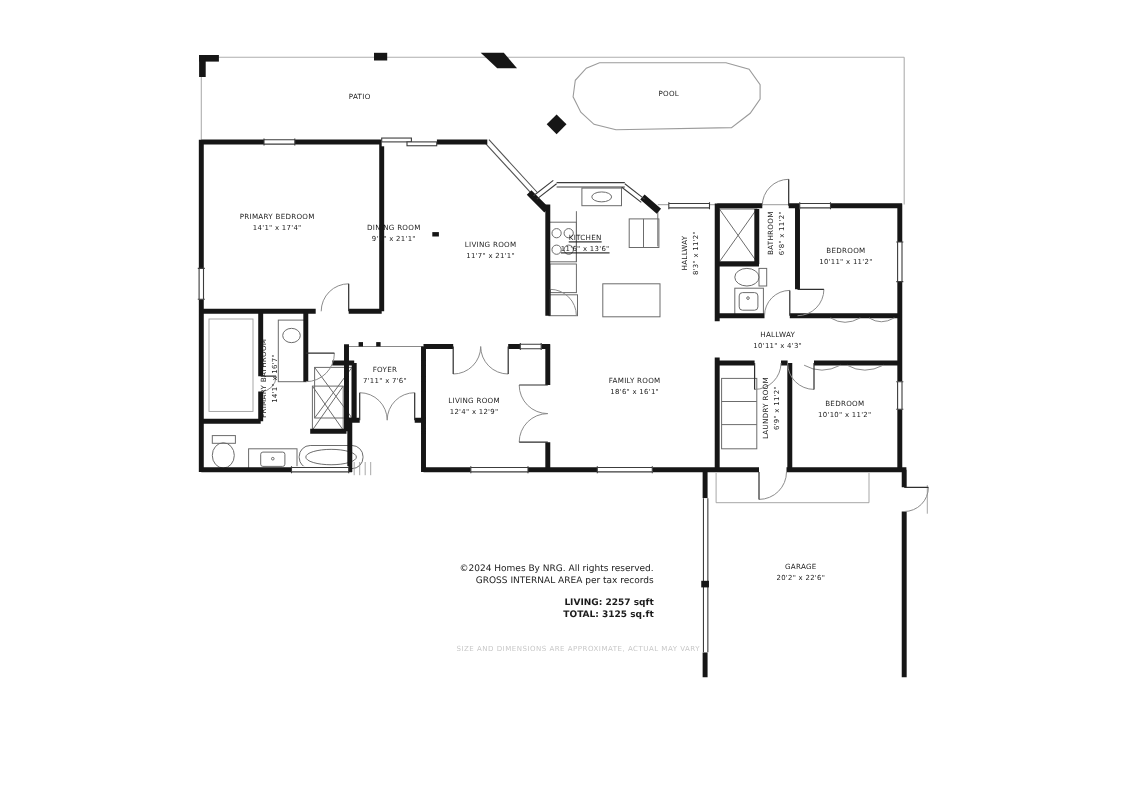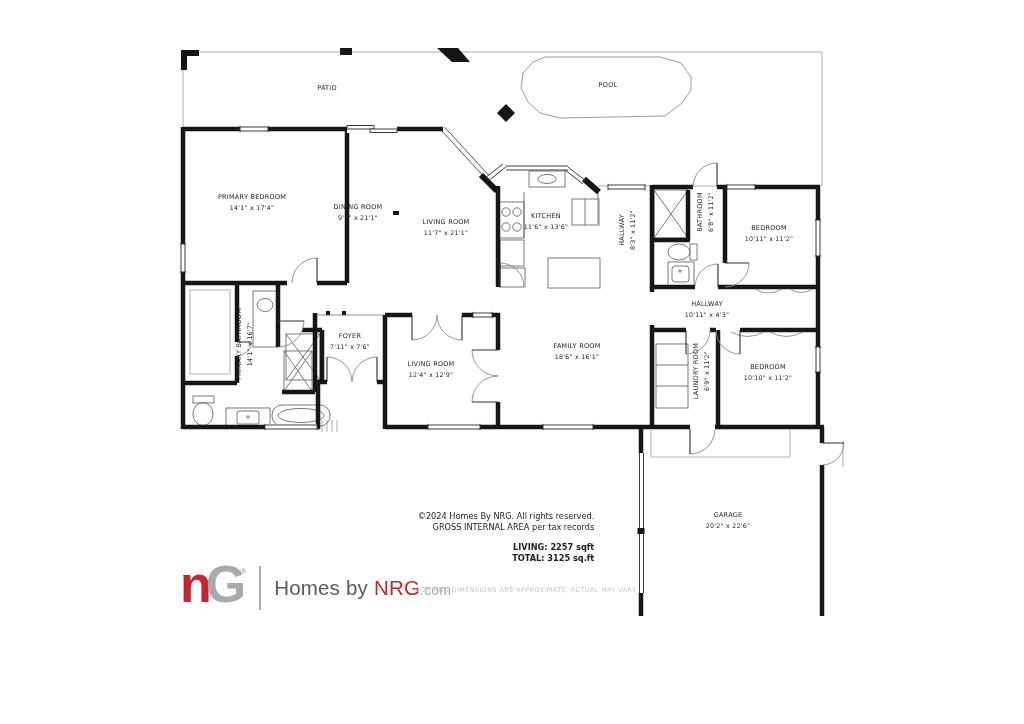--- a/index.html
+++ b/index.html
@@ -228,21 +228,21 @@
         <div class="rdims">14'1" x 17'4"</div>
       </div>
       <div class="room-label" style="left: 358px; top: 213px;">
         <div class="rname">DINING ROOM</div>
         <div class="rdims">9'1" x 21'1"</div>
       </div>
       <div class="room-label" style="left: 446px; top: 228px;">
         <div class="rname">LIVING ROOM</div>
         <div class="rdims">11'7" x 21'1"</div>
       </div>
-      <div class="room-label" style="left: 546px; top: 222px;">
+      <div class="room-label" style="left: 532px; top: 222px; text-decoration: underline;">
         <div class="rname">KITCHEN</div>
         <div class="rdims">11'6" x 13'6"</div>
       </div>
       <div class="room-label rot" style="left: 628px; top: 230px;">
         <div class="rname">HALLWAY</div>
         <div class="rdims">8'3" x 11'2"</div>
       </div>
       <div class="room-label rot" style="left: 706px; top: 212px;">
         <div class="rname">BATHROOM</div>
         <div class="rdims">6'8" x 11'2"</div>
@@ -287,20 +287,15 @@
 
 <div id="copyright-block">
   <div class="cr-line">©2024 Homes By NRG. All rights reserved.</div>
   <div class="cr-line">GROSS INTERNAL AREA per tax records</div>
   <div class="area-block">
     <div class="cr-line">LIVING: 2257 sqft</div>
     <div class="cr-line">TOTAL: 3125 sq.ft</div>
   </div>
 </div>
 
-<div id="footer">
-  <div id="logo-mark"><span class="n">n</span><span class="g">G</span><span class="reg">®</span></div>
-  <div id="logo-divider"></div>
-  <div id="brand-text"><span>Homes by </span><span class="nrg">NRG</span><span class="tld">.com</span></div>
+<div id="disclaimer">SIZE AND DIMENSIONS ARE APPROXIMATE, ACTUAL MAY VARY</div>
+
 </div>
-<div id="disclaimer">SIZE AND DIMENSIONS ARE APPROXIMATE, ACTUAL MAY VARY</div>
-
-</div>
 
 </body></html>

